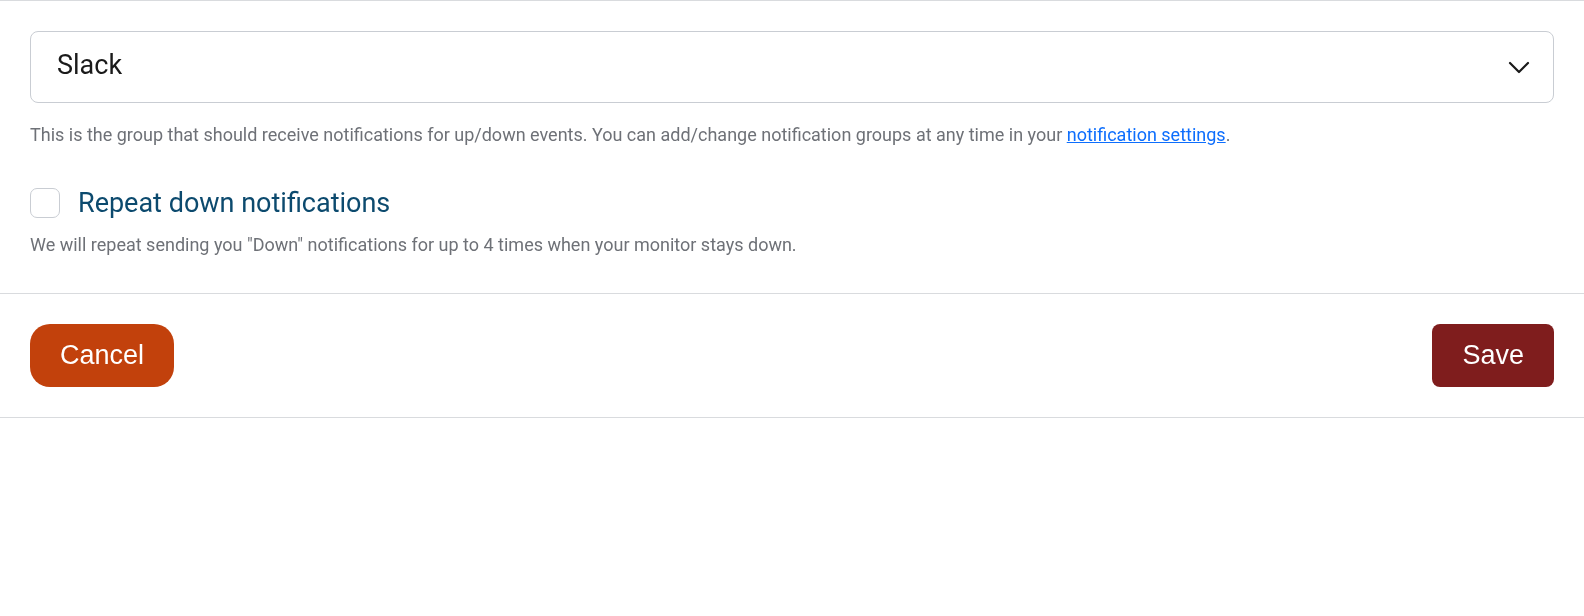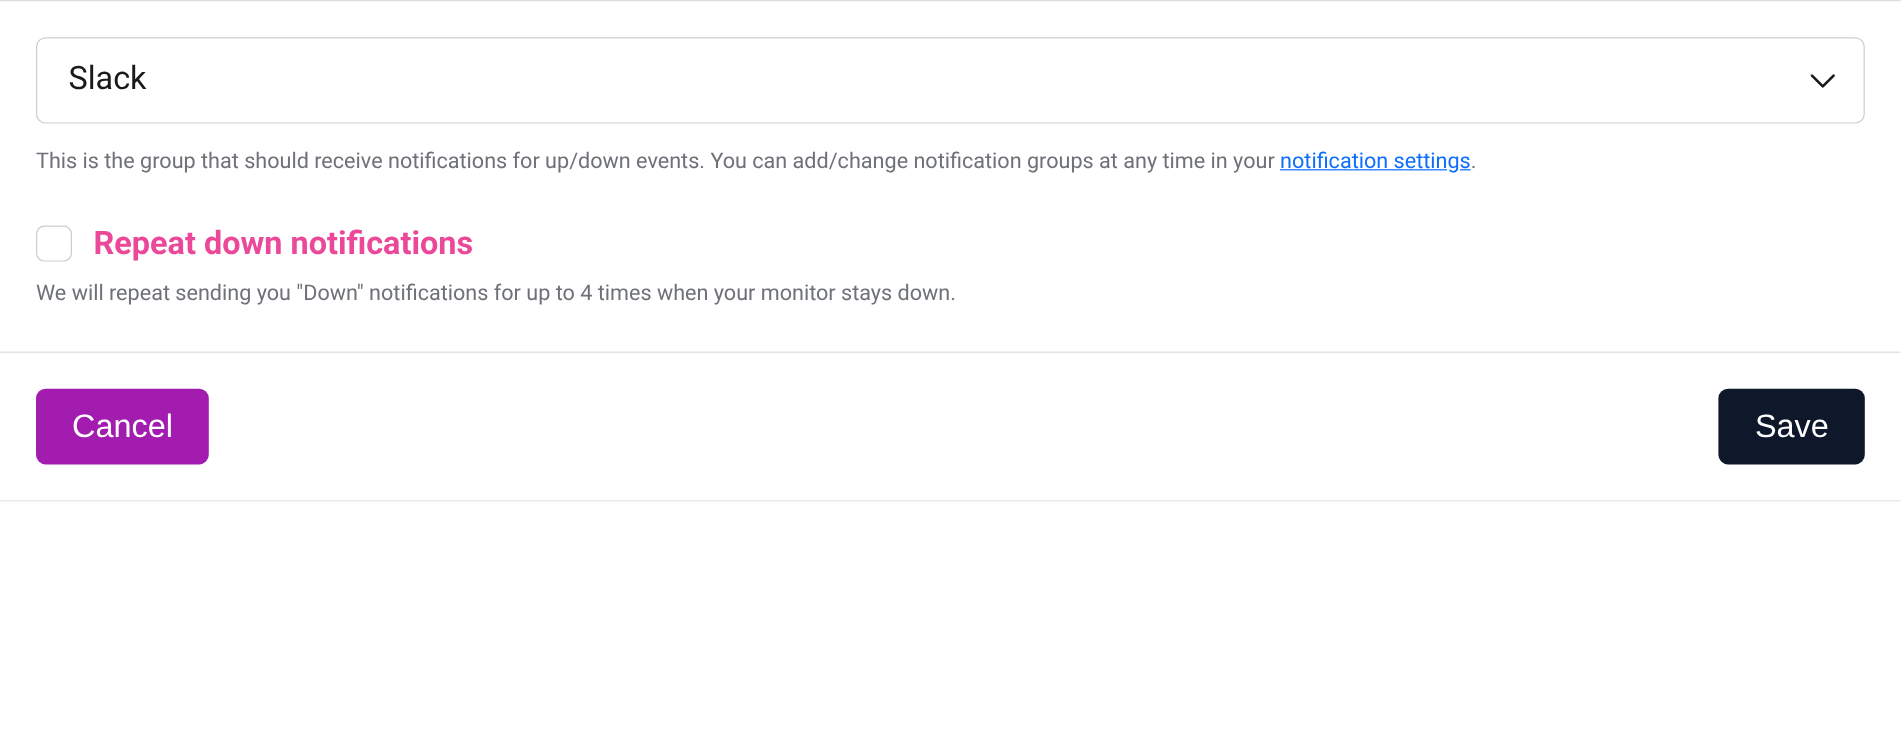--- a/index.html
+++ b/index.html
@@ -75,46 +75,46 @@
       width: 30px;
       height: 30px;
       border: 1.5px solid #c9cdd3;
       border-radius: 7px;
       background: #fff;
       cursor: pointer;
       flex-shrink: 0;
     }
     .checkbox-label {
       font-size: 27px;
-      color: #ec4899;
+      color: #0c4a6e;
       cursor: pointer;
-      font-weight: bold;
     }
     .footer {
       border-top: 1px solid #d9dbde;
       border-bottom: 1px solid #d9dbde;
       padding: 30px 30px 30px 30px;
       display: flex;
       justify-content: space-between;
       align-items: center;
     }
     .btn {
       font-size: 27px;
       padding: 18px 30px;
       border-radius: 8px;
       border: none;
       cursor: pointer;
       line-height: 1;
     }
     .btn-secondary {
-      background: #a21caf;
+      background: #c2410c;
       color: #fff;
+      border-radius: 20px;
     }
     .btn-primary {
-      background: #0f172a;
+      background: #7f1d1d;
       color: #fff;
     }
   </style>
 </head>
 <body>
 
 <div class="section">
 
   <div class="select-wrapper">
     <div class="select">

